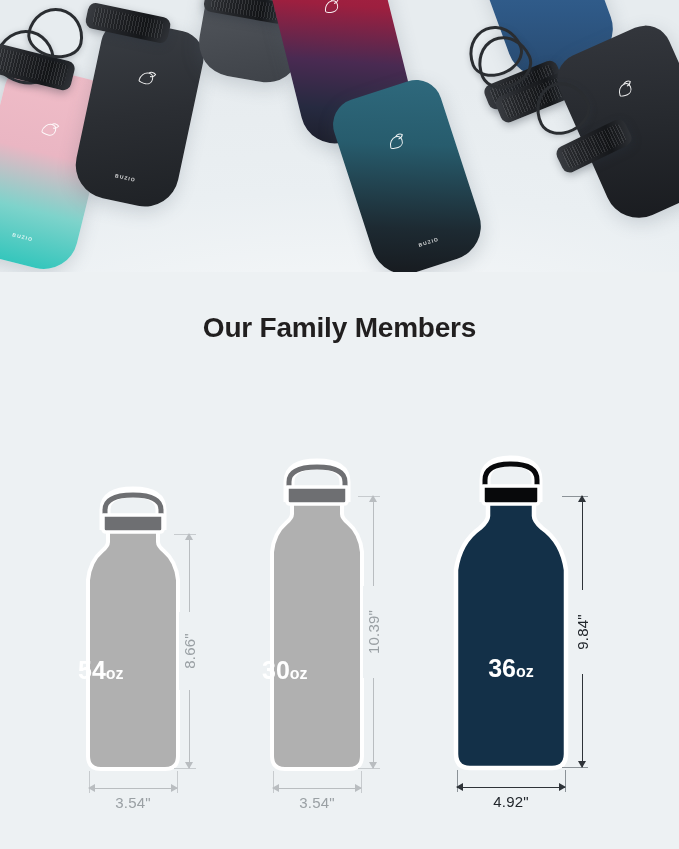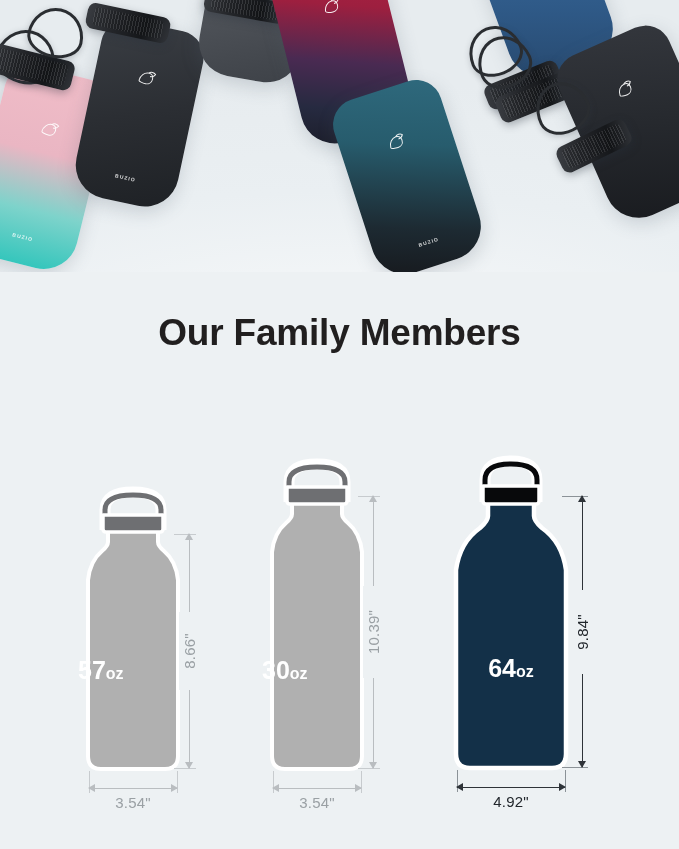--- a/index.html
+++ b/index.html
@@ -30,21 +30,21 @@
        background:linear-gradient(100deg,#3a3d42 0%,#24262a 35%,#15171a 70%,#303338 100%);
        box-shadow:0 3px 9px rgba(40,50,60,.35);}
   .cap:after{content:"";position:absolute;left:8%;right:8%;top:14%;bottom:14%;
        border-radius:4px;
        background:repeating-linear-gradient(90deg,rgba(255,255,255,.10) 0 1px,rgba(0,0,0,.14) 1px 3px);}
   .loop{position:absolute;border:3.5px solid #2a2d31;border-radius:50%/60% 60% 40% 40%;
        background:transparent;box-shadow:0 2px 6px rgba(50,60,70,.25);}
 
   
   .title{position:absolute;left:0;right:0;top:312px;text-align:center;
-     font-size:37px;font-weight:700;color:#211f1f;letter-spacing:-.2px;
+     font-size:28px;font-weight:700;color:#211f1f;letter-spacing:-.2px;
      font-family:"Liberation Sans",sans-serif;}
 
   
   .specs{position:absolute;left:0;top:440px;width:679px;height:409px;}
   .bottle-group{position:absolute;}
 
   .bottle{position:absolute;left:0;top:0;}
   .bottle svg{display:block;overflow:visible;}
 
   .size-label{position:absolute;left:0;width:100%;text-align:center;
@@ -161,21 +161,21 @@
                    Q80 58 86 63 Q98 73 100 92 L100 268 Q100 281 87 281
                    L23 281 Q10 281 10 268 L10 92 Q12 73 24 63 Q30 58 30 54 Z" fill="#b0b0b0" stroke="#ffffff" stroke-width="4" stroke-linejoin="round"></path>
 
           <path d="M27 42 L27 22 Q27 4 55 4 Q83 4 83 22 L83 42" fill="none" stroke="#ffffff" stroke-width="11"></path>
           <path d="M27 42 L27 22 Q27 7 55 7 Q83 7 83 22 L83 42" fill="none" stroke="#6e6f72" stroke-width="5"></path>
 
           <path d="M25 27 L85 27 L85 41 Q85 44 82 44 L28 44 Q25 44 25 41 Z" fill="#6e6f72" stroke="#ffffff" stroke-width="3.5" stroke-linejoin="round"></path>
         </svg>
       </div>
       <div class="size-label" style="top:168px;">
-        <span class="num" style="font-size:25px;">57</span><span class="unit" style="font-size:16px;">oz</span>
+        <span class="num" style="font-size:25px;">54</span><span class="unit" style="font-size:16px;">oz</span>
       </div>
 
       <div class="ext" style="left:96px;top:46px;width:22px;height:1px;background:#c7cbce;"></div>
       <div class="ext" style="left:96px;top:280px;width:22px;height:1px;background:#c7cbce;"></div>
       <div class="dim-v" style="left:104px;top:46px;width:14px;height:234px;">
         <div class="line" style="background:#b9bdc0;"></div>
         <div class="ar up" style="border-bottom:7px solid #b9bdc0;"></div>
         <div class="ar dn" style="border-top:7px solid #b9bdc0;"></div>
         <div class="txtwrap" style="background:#edf1f3;width:20px;height:78px;">
           <div class="txt" style="color:#9aa0a4;">8.66"</div>
@@ -233,21 +233,21 @@
         <svg width="134" height="322" viewBox="0 0 134 322">
           <path d="M44 58 L44 46 Q44 43 47 43 L87 43 Q90 43 90 46 L90 58
                    Q90 63 98 70 Q118 84 122 112 L122 296 Q122 310 108 310
                    L26 310 Q12 310 12 296 L12 112 Q16 84 36 70 Q44 63 44 58 Z" fill="#133048" stroke="#ffffff" stroke-width="4.5" stroke-linejoin="round"></path>
           <path d="M41 44 L41 22 Q41 3 67 3 Q93 3 93 22 L93 44" fill="none" stroke="#ffffff" stroke-width="11"></path>
           <path d="M41 44 L41 22 Q41 6 67 6 Q93 6 93 22 L93 44" fill="none" stroke="#08090b" stroke-width="5"></path>
           <path d="M39 28 L95 28 L95 43 Q95 46 92 46 L42 46 Q39 46 39 43 Z" fill="#08090b" stroke="#ffffff" stroke-width="3.5" stroke-linejoin="round"></path>
         </svg>
       </div>
       <div class="size-label" style="top:196px;width:134px;">
-        <span class="num" style="font-size:25px;">64</span><span class="unit" style="font-size:16px;">oz</span>
+        <span class="num" style="font-size:25px;">36</span><span class="unit" style="font-size:16px;">oz</span>
       </div>
 
       <div class="ext" style="left:118px;top:38px;width:26px;height:1px;background:#8b9297;"></div>
       <div class="ext" style="left:118px;top:309px;width:26px;height:1px;background:#8b9297;"></div>
       <div class="dim-v" style="left:131px;top:38px;width:14px;height:271px;">
         <div class="line" style="background:#2e3338;"></div>
         <div class="ar up" style="border-bottom:7px solid #2e3338;"></div>
         <div class="ar dn" style="border-top:7px solid #2e3338;"></div>
         <div class="txtwrap" style="background:#edf1f3;width:20px;height:84px;">
           <div class="txt" style="color:#22272c;">9.84"</div>

